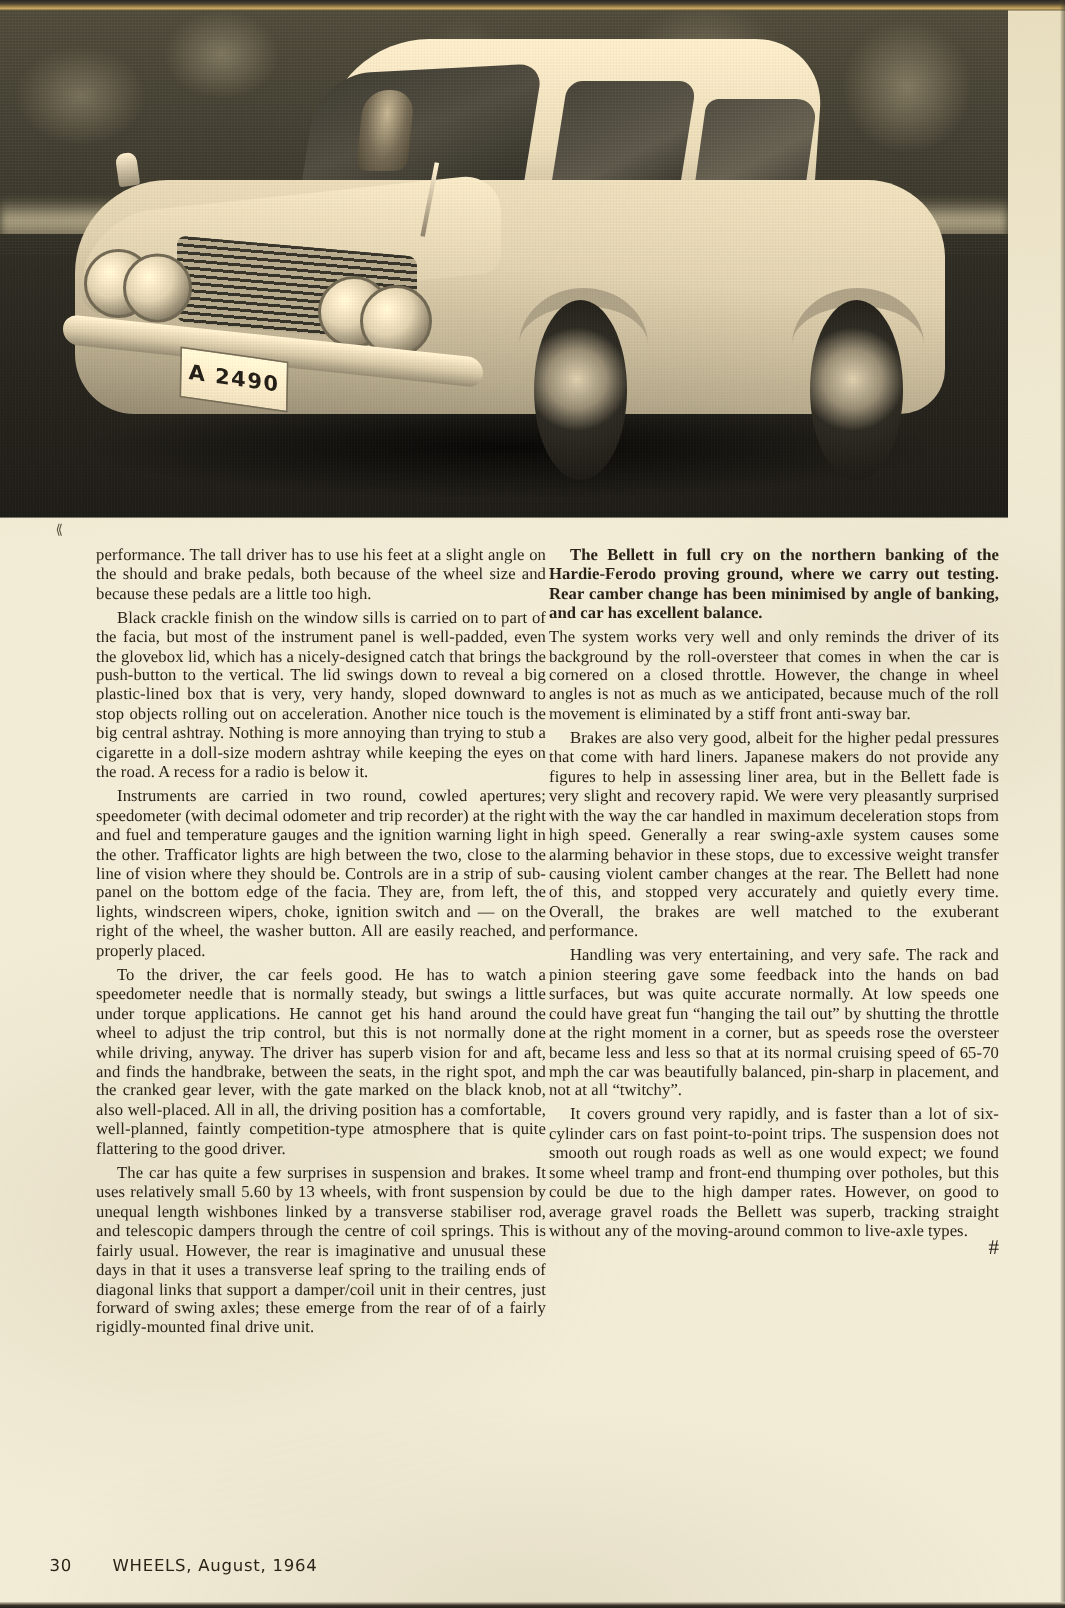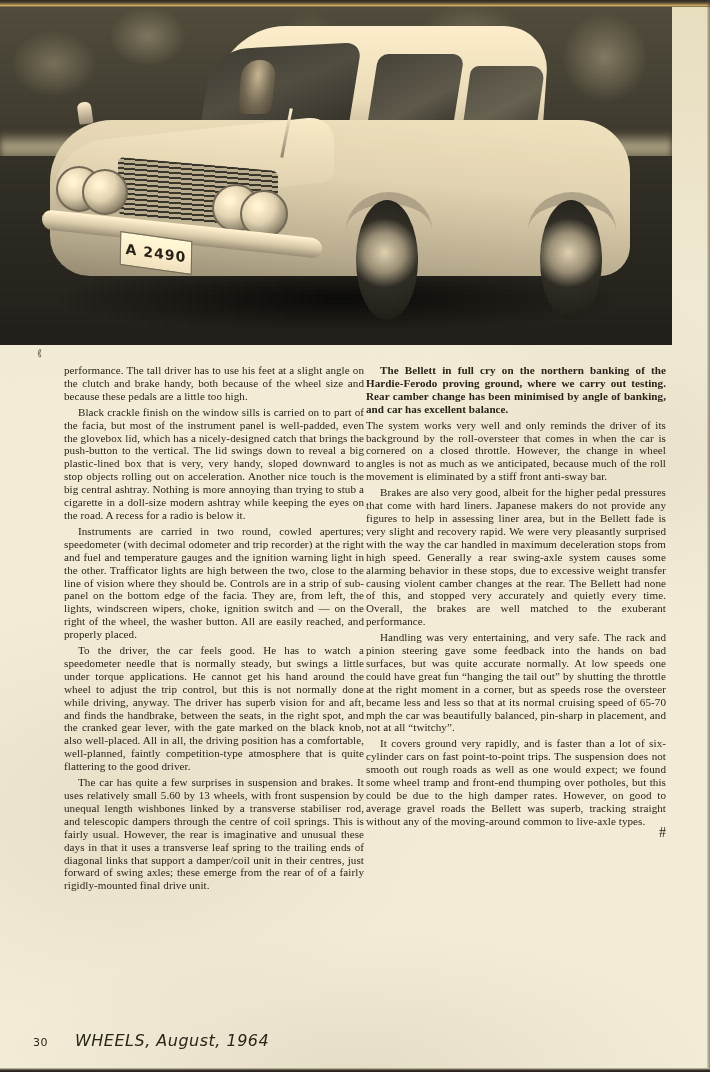--- a/index.html
+++ b/index.html
@@ -240,21 +240,21 @@
     z-index: 5;
     font-family: "DejaVu Sans", sans-serif;
     font-size: 11px;
     letter-spacing: 0.5px;
     color: #2b2419;
     display: flex;
     gap: 27px;
     align-items: baseline;
   }
   .footer .pg { font-size: 11px; }
-  .footer .mag { font-size: 16px; font-style: italic; }
+  .footer .mag { font-size: 11px; }
 
   
   .speck {
     position: absolute; left: 37px; top: 350px; width: 4px; height: 6px;
     color: #5b5140; font-size: 9px; z-index: 5; line-height: 6px;
   }
   .clearfix::after { content: ""; display: block; clear: both; }
 </style>
 </head>
 <body>
@@ -298,21 +298,21 @@
       </div>
       <div class="photo-grain"></div>
     </div>
   </div>
 
   <div class="speck">⟪</div>
 
   <div class="columns clearfix">
 
     <div class="col col-left">
-      <p class="noindent">performance. The tall driver has to use his feet at a slight angle on the clutch and brake handy, both because of the wheel size and because these pedals are a little too high.</p>
+      <p class="noindent">performance. The tall driver has to use his feet at a slight angle on the should and brake pedals, both because of the wheel size and because these pedals are a little too high.</p>
       <p>Black crackle finish on the window sills is carried on to part of the facia, but most of the instrument panel is well-padded, even the glovebox lid, which has a nicely-designed catch that brings the push-button to the vertical. The lid swings down to reveal a big plastic-lined box that is very, very handy, sloped downward to stop objects rolling out on acceleration. Another nice touch is the big central ashtray. Nothing is more annoying than trying to stub a cigarette in a doll-size modern ashtray while keeping the eyes on the road. A recess for a radio is below it.</p>
       <p>Instruments are carried in two round, cowled apertures; speedometer (with decimal odometer and trip recorder) at the right and fuel and temperature gauges and the ignition warning light in the other. Trafficator lights are high between the two, close to the line of vision where they should be. Controls are in a strip of sub-panel on the bottom edge of the facia. They are, from left, the lights, windscreen wipers, choke, ignition switch and — on the right of the wheel, the washer button. All are easily reached, and properly placed.</p>
       <p>To the driver, the car feels good. He has to watch a speedometer needle that is normally steady, but swings a little under torque applications. He cannot get his hand around the wheel to adjust the trip control, but this is not normally done while driving, anyway. The driver has superb vision for and aft, and finds the handbrake, between the seats, in the right spot, and the cranked gear lever, with the gate marked on the black knob, also well-placed. All in all, the driving position has a comfortable, well-planned, faintly competition-type atmosphere that is quite flattering to the good driver.</p>
       <p>The car has quite a few surprises in suspension and brakes. It uses relatively small 5.60 by 13 wheels, with front suspension by unequal length wishbones linked by a transverse stabiliser rod, and telescopic dampers through the centre of coil springs. This is fairly usual. However, the rear is imaginative and unusual these days in that it uses a transverse leaf spring to the trailing ends of diagonal links that support a damper/coil unit in their centres, just forward of swing axles; these emerge from the rear of of a fairly rigidly-mounted final drive unit.</p>
     </div>
 
     <div class="col col-right">
       <p class="caption">The Bellett in full cry on the northern banking of the Hardie-Ferodo proving ground, where we carry out testing. Rear camber change has been minimised by angle of banking, and car has excellent balance.</p>
       <p class="noindent">The system works very well and only reminds the driver of its background by the roll-oversteer that comes in when the car is cornered on a closed throttle. However, the change in wheel angles is not as much as we anticipated, because much of the roll movement is eliminated by a stiff front anti-sway bar.</p>
       <p>Brakes are also very good, albeit for the higher pedal pressures that come with hard liners. Japanese makers do not provide any figures to help in assessing liner area, but in the Bellett fade is very slight and recovery rapid. We were very pleasantly surprised with the way the car handled in maximum deceleration stops from high speed. Generally a rear swing-axle system causes some alarming behavior in these stops, due to excessive weight transfer causing violent camber changes at the rear. The Bellett had none of this, and stopped very accurately and quietly every time. Overall, the brakes are well matched to the exuberant performance.</p>

